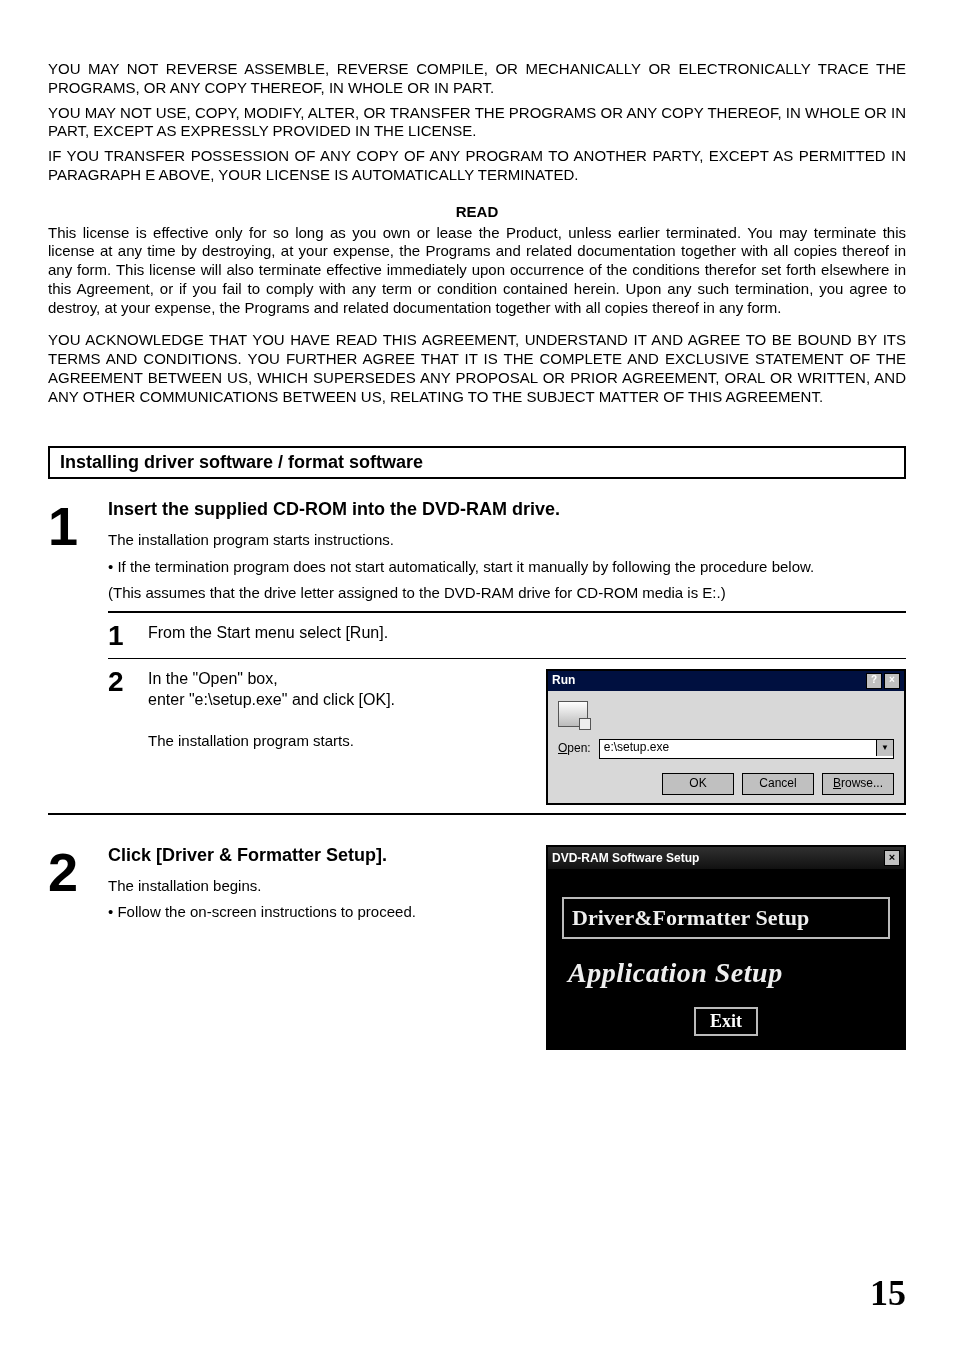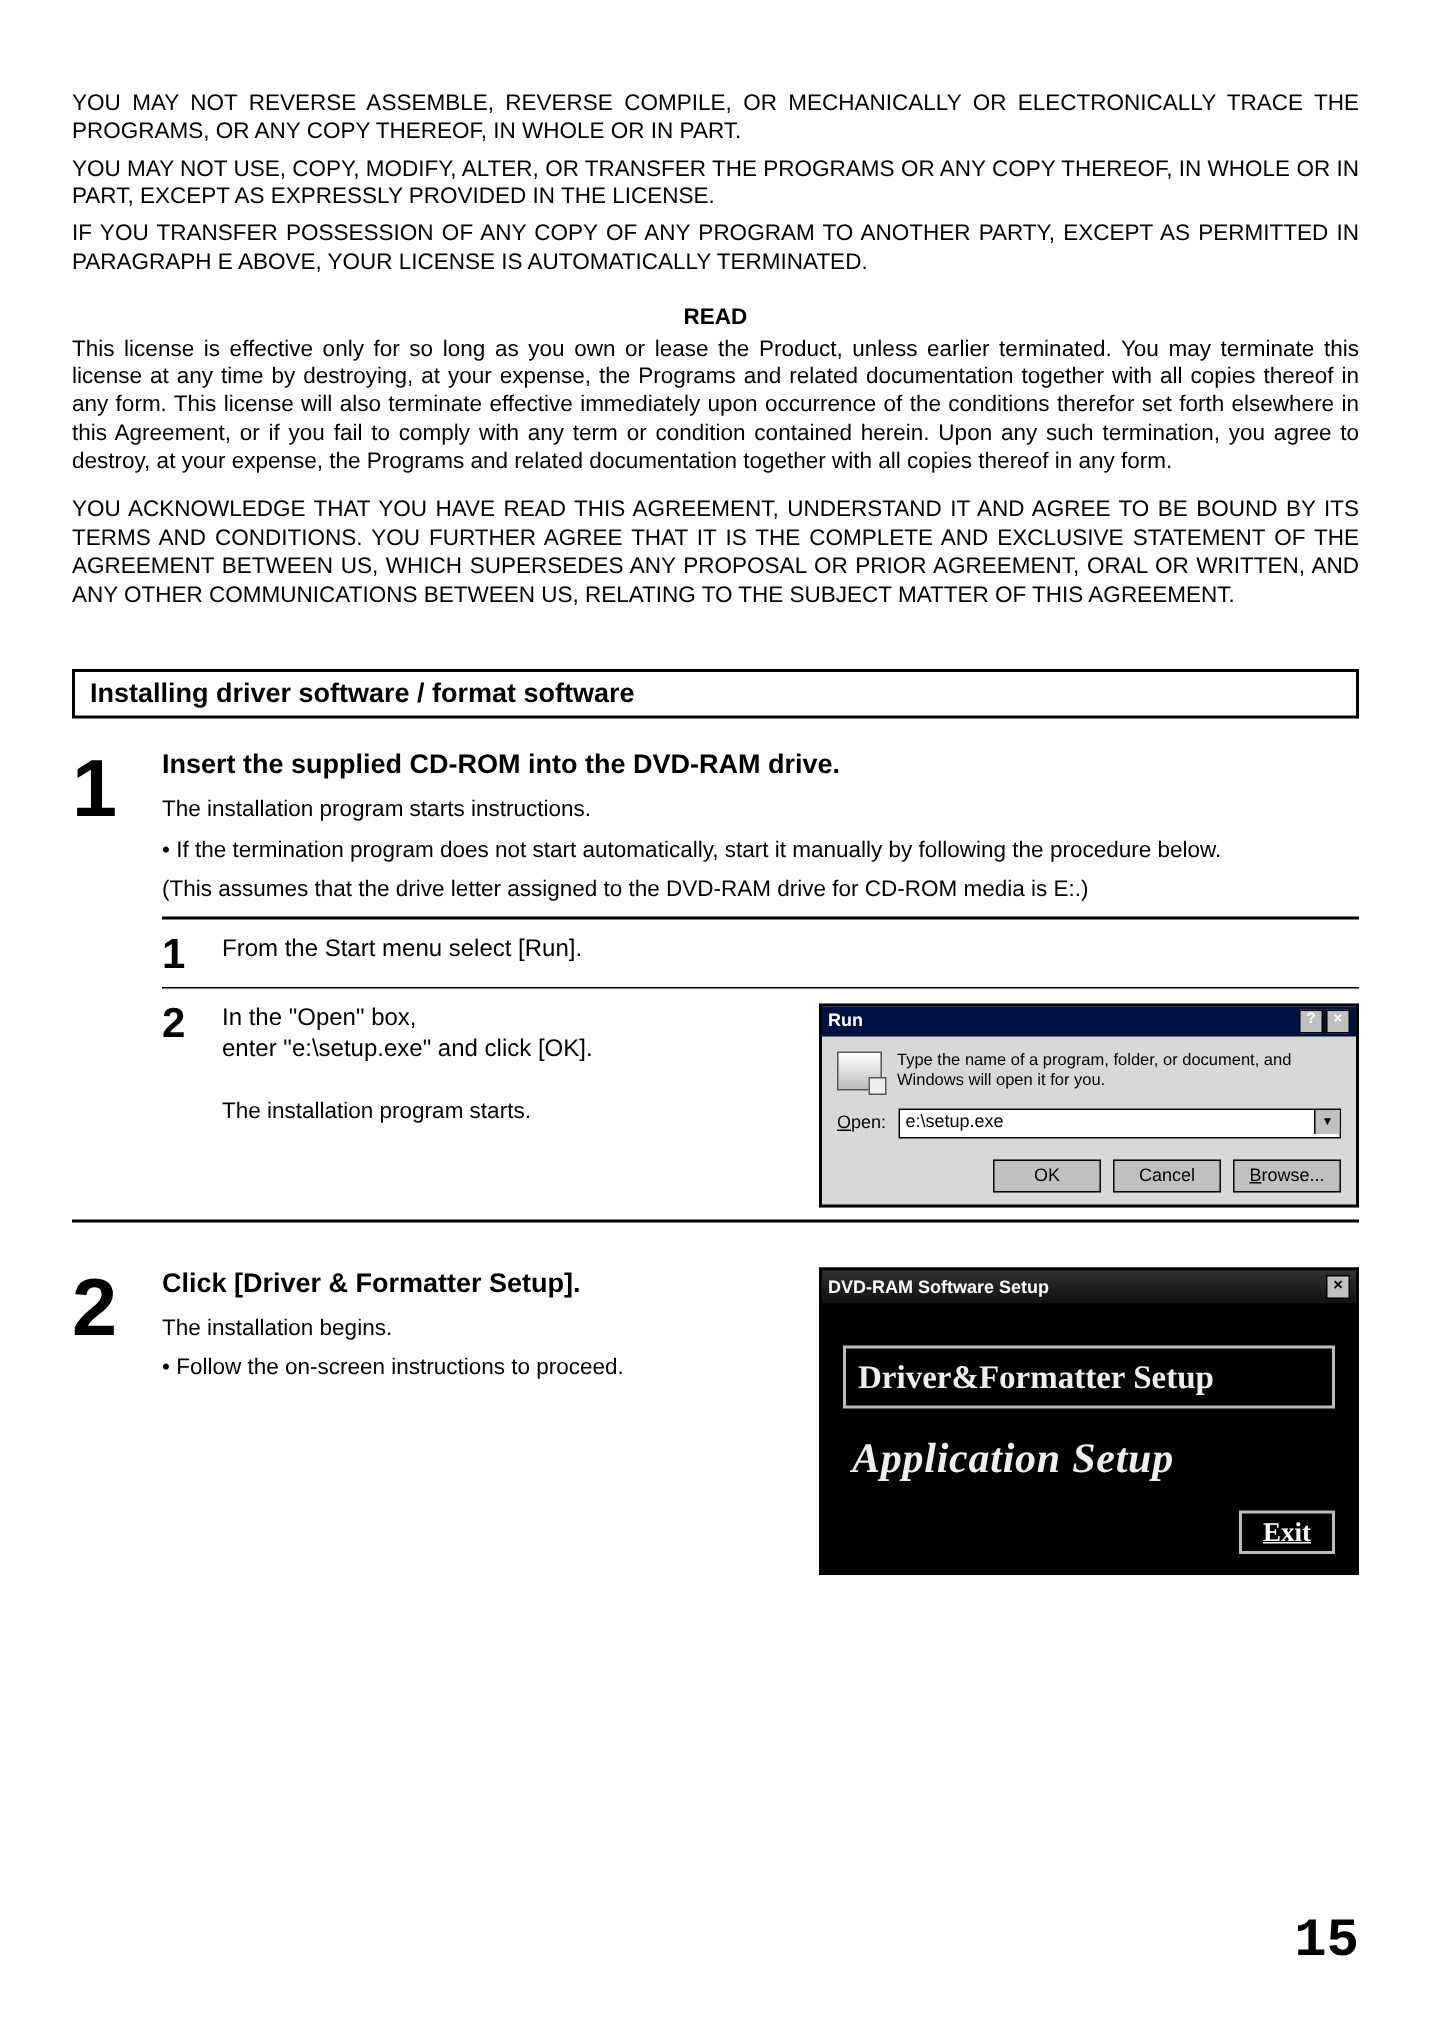--- a/index.html
+++ b/index.html
@@ -285,37 +285,36 @@
   }
   .setup-opt2 {
     font-size: 28px;
     font-style: italic;
     border: none;
     padding: 4px 6px;
     letter-spacing: 0.5px;
   }
   .setup-exit-row {
     display: flex;
-    justify-content: flex-end;
-    text-decoration: underline;
+    justify-content: center;
   }
   .setup-exit {
     border: 2px solid #bbb;
     padding: 2px 14px;
     font-family: "Times New Roman", serif;
     font-weight: bold;
     font-size: 18px;
   }
   .page-number {
     position: absolute;
     right: 48px;
     bottom: 40px;
     font-size: 36px;
     font-weight: 900;
-    font-family: Liberation Mono, monospace;
+    font-family: Liberation Serif, serif;
   }
 </style>
 </head>
 <body>
 
 <div class="page">
 
   <p class="para">YOU MAY NOT REVERSE ASSEMBLE, REVERSE COMPILE, OR MECHANICALLY OR ELECTRONICALLY TRACE THE PROGRAMS, OR ANY COPY THEREOF, IN WHOLE OR IN PART.</p>
   <p class="para">YOU MAY NOT USE, COPY, MODIFY, ALTER, OR TRANSFER THE PROGRAMS OR ANY COPY THEREOF, IN WHOLE OR IN PART, EXCEPT AS EXPRESSLY PROVIDED IN THE LICENSE.</p>
   <p class="para">IF YOU TRANSFER POSSESSION OF ANY COPY OF ANY PROGRAM TO ANOTHER PARTY, EXCEPT AS PERMITTED IN PARAGRAPH E ABOVE, YOUR LICENSE IS AUTOMATICALLY TERMINATED.</p>
@@ -359,21 +358,20 @@
           <div class="dlg-titlebar">
             <span>Run</span>
             <span class="dlg-tb-icons">
               <span class="win-btn">?</span>
               <span class="win-btn">×</span>
             </span>
           </div>
           <div class="dlg-content">
             <div class="dlg-top">
               <div class="run-icon"></div>
-              <div class="dlg-desc">Type the name of a program, folder, or document, and Windows will open it for you.</div>
             </div>
             <div class="open-row">
               <span class="open-lbl"><u>O</u>pen:</span>
               <div class="combo">
                 <input type="text" value="e:\setup.exe" style="">
                 <div class="combo-btn">▼</div>
               </div>
             </div>
             <div class="dlg-buttons">
               <div class="btn btn-default">OK</div>

